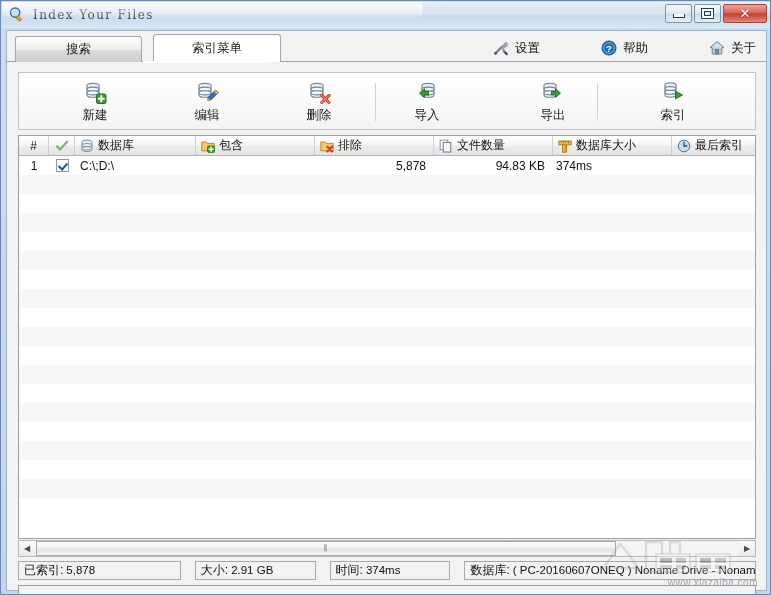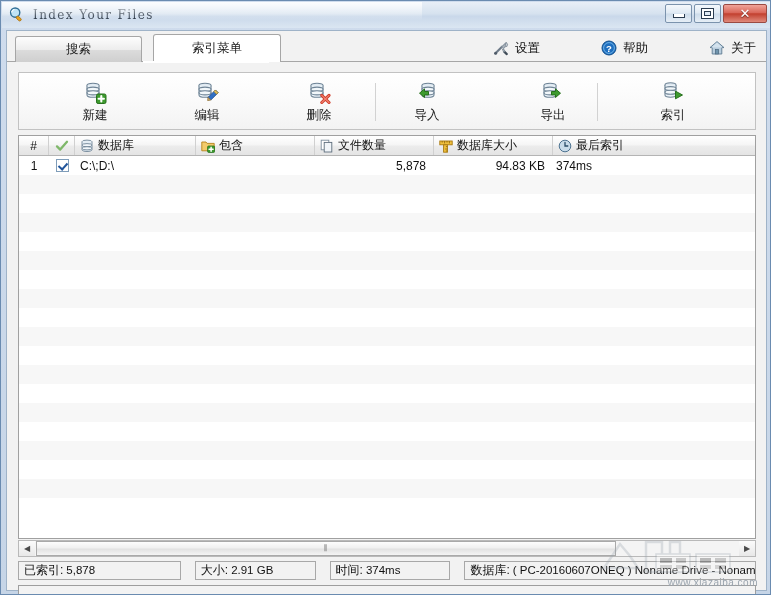--- a/index.html
+++ b/index.html
@@ -500,20 +500,29 @@
           <span class="h-icon">
             <svg width="14" height="14" viewBox="0 0 14 14">
               <path d="M0.8 3 h4.2 l1.1 1.4 h7.1 v7.4 h-12.4 z" fill="#f3cb6b" stroke="#b5821a" stroke-width="0.9" stroke-linejoin="round"></path>
               <rect x="6.6" y="7" width="7" height="6.4" rx="1" fill="#3e9b2f" stroke="#27701d" stroke-width="0.8"></rect>
               <path d="M10.1 8.2 v4 M8.1 10.2 h4" stroke="#ffffff" stroke-width="1.5" stroke-linecap="round"></path>
             </svg>
           </span>
           <span>包含</span>
         </div>
 
+        <div class="hcell" style="width:119px">
+          <span class="h-icon">
+            <svg width="14" height="14" viewBox="0 0 14 14">
+              <path d="M0.8 3 h4.2 l1.1 1.4 h7.1 v7.4 h-12.4 z" fill="#f3cb6b" stroke="#b5821a" stroke-width="0.9" stroke-linejoin="round"></path>
+              <path d="M7.4 7.8 l4.6 4.6 M12 7.8 l-4.6 4.6" stroke="#cf3b28" stroke-width="2.3" stroke-linecap="round"></path>
+            </svg>
+          </span>
+          <span>排除</span>
+        </div>
 
         <div class="hcell" style="width:119px">
           <span class="h-icon">
             <svg width="14" height="14" viewBox="0 0 14 14">
               <rect x="1.2" y="1.2" width="7.6" height="9.6" fill="#ffffff" stroke="#7c8c9c" stroke-width="0.9"></rect>
               <rect x="4.2" y="3.4" width="7.6" height="9.6" fill="#f0f4f8" stroke="#5d6d7c" stroke-width="0.9"></rect>
             </svg>
           </span>
           <span>文件数量</span>
         </div>

